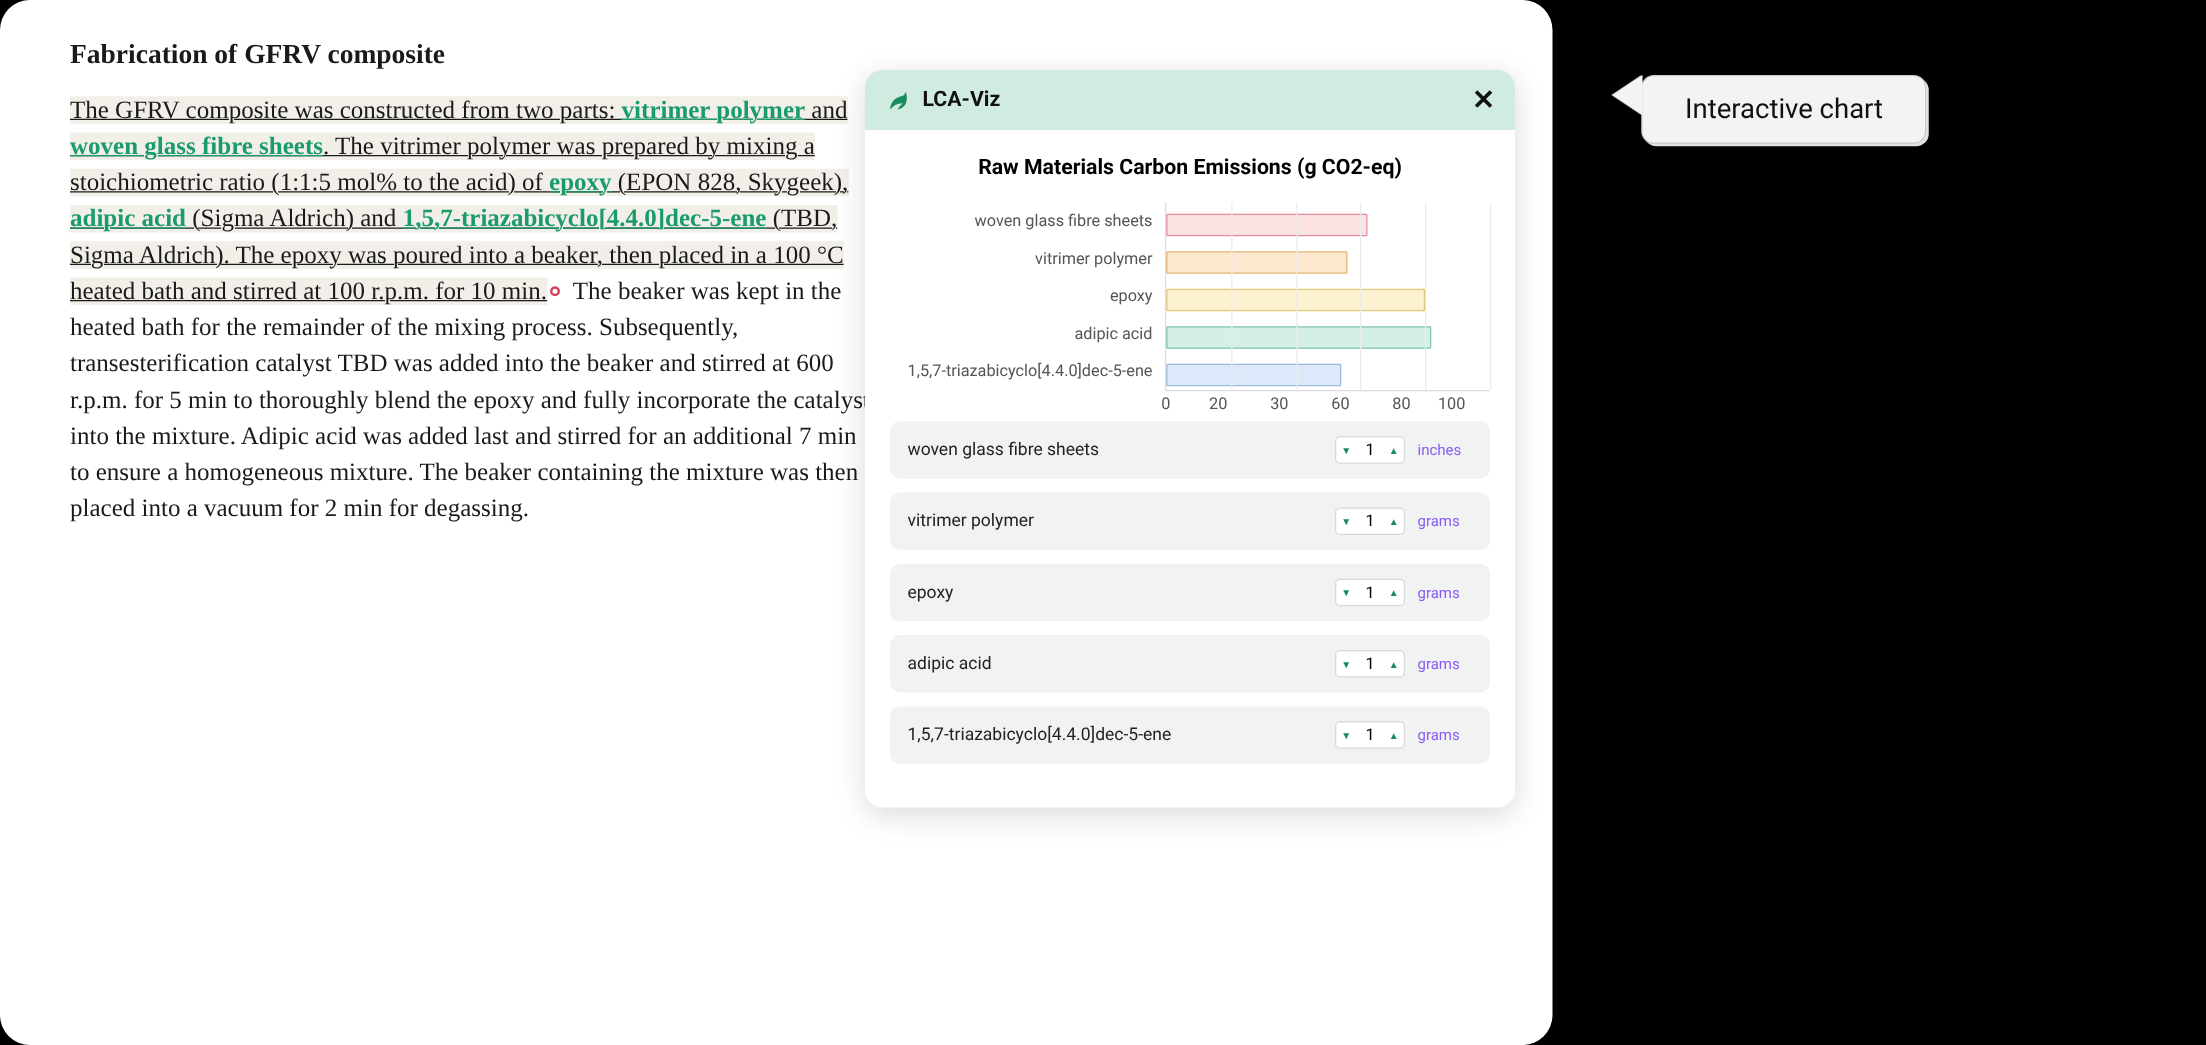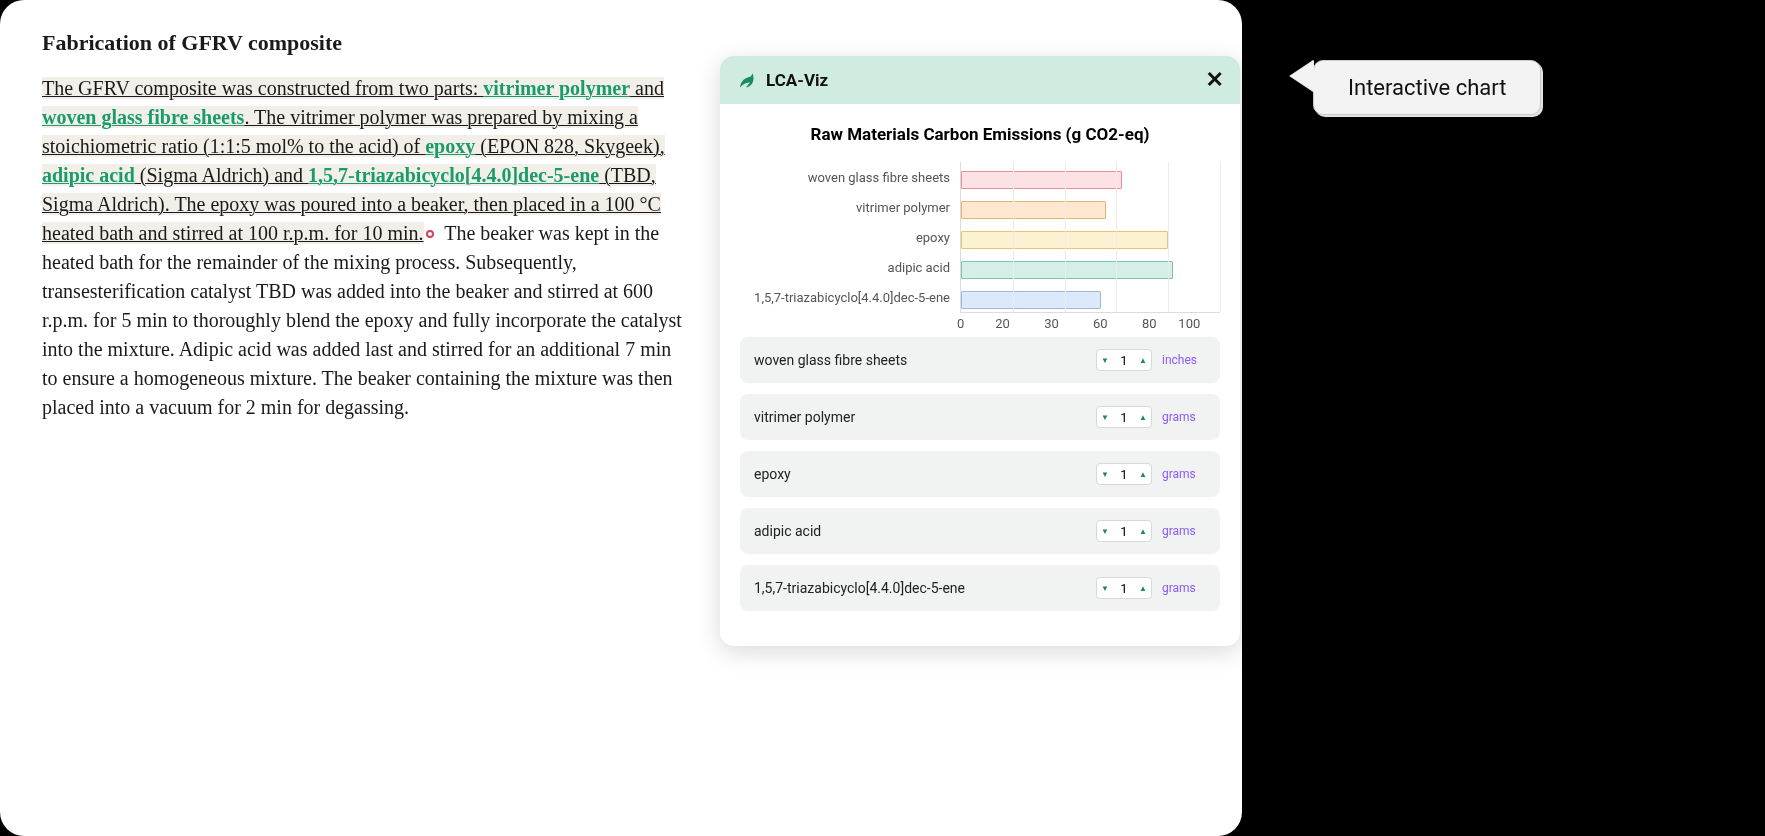--- a/index.html
+++ b/index.html
@@ -9,21 +9,21 @@
       width: 1765px;
       height: 836px;
       overflow: hidden;
     }
     .page-container {
       background: #fff;
       border-radius: 24px;
       width: 1242px;
       height: 836px;
       position: relative;
-      padding: 30px 42px;
+      padding: 30px 56px;
     }
     .article-col {
       width: 640px;
       font-family: Georgia, "Times New Roman", serif;
       color: #1a1a1a;
     }
     .article-heading {
       font-weight: 700;
       font-size: 22px;
       margin-bottom: 18px;
@@ -55,21 +55,20 @@
     
     .viz-panel {
       position: absolute;
       top: 56px;
       left: 692px;
       width: 520px;
       background: #fff;
       border-radius: 14px;
       box-shadow: 0 6px 24px rgba(0,0,0,0.15);
       overflow: hidden;
-      margin-left: 28px;
     }
     .viz-header {
       background: #d0ebdf;
       height: 48px;
       display: flex;
       align-items: center;
       padding: 0 16px;
     }
     .viz-header .leaf-icon {
       color: #1a8a5f;

